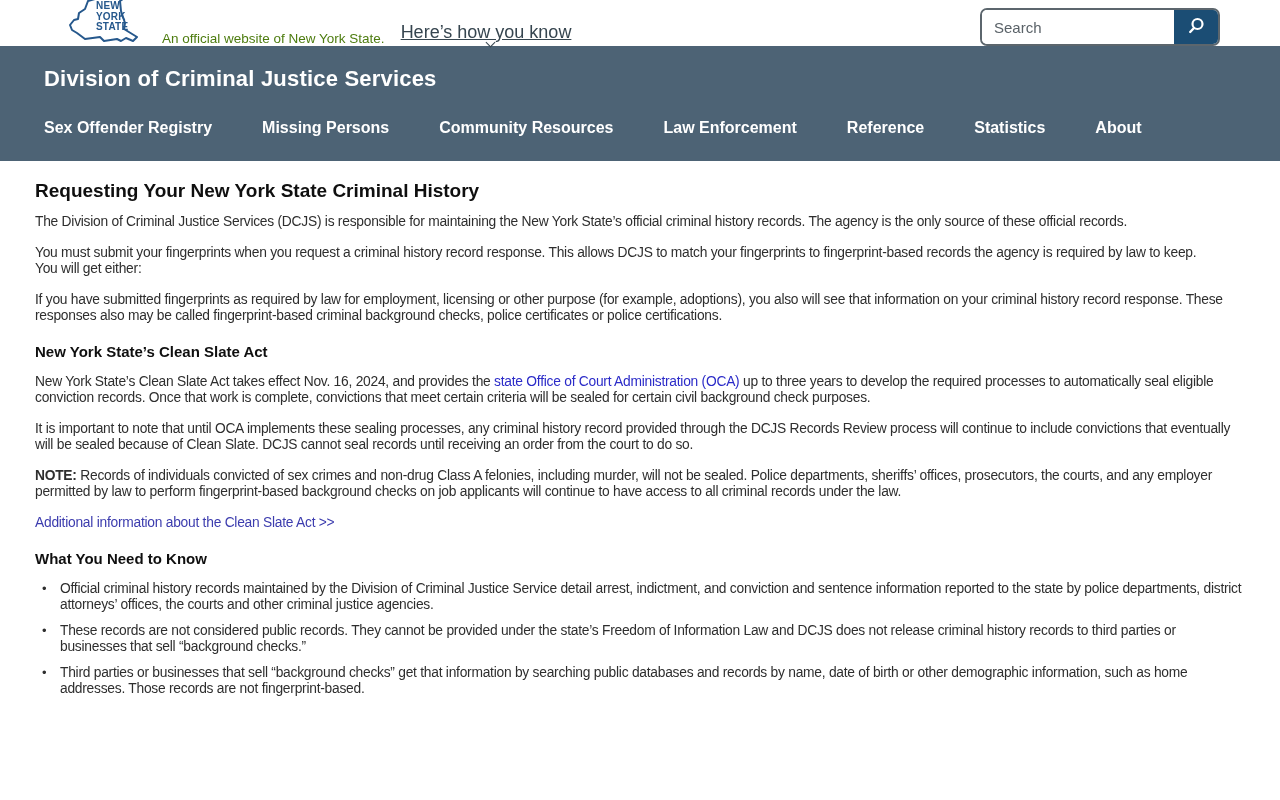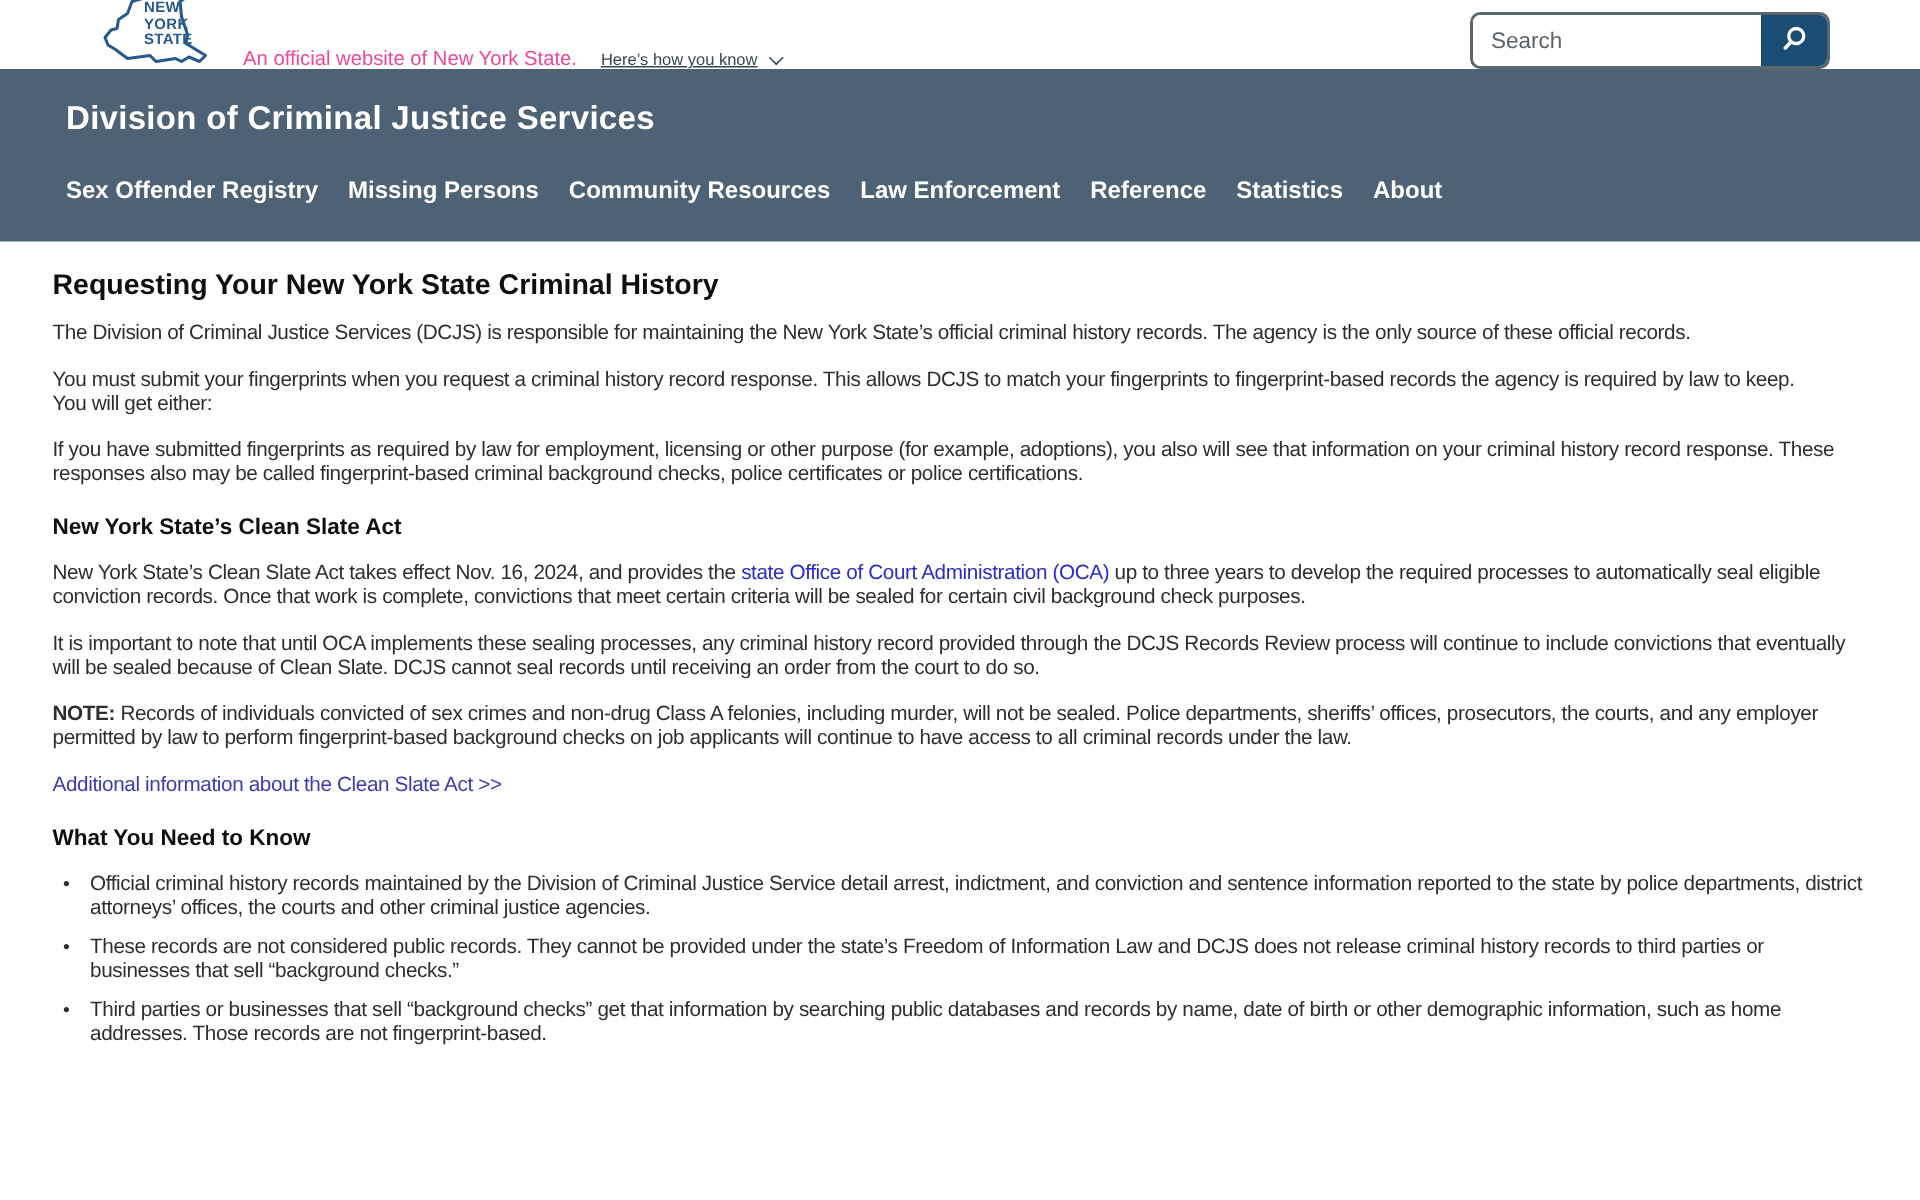--- a/index.html
+++ b/index.html
@@ -5,37 +5,37 @@
   * { margin:0; padding:0; box-sizing:border-box; }
   html,body { width:1280px; height:800px; overflow:hidden; background:#fff;
     font-family:"Liberation Sans","DejaVu Sans",sans-serif; }
 
   
   .topbar { display:flex; align-items:flex-end; height:46px; padding:0 60px 0 64px; background:#fff; }
   .logo { position:relative; width:78px; height:54px; flex:0 0 auto; cursor:pointer; }
   .logo svg { position:absolute; left:0; top:0; }
   .logo-text { position:absolute; left:32px; top:9px; color:var(--logo_blue,#26588c);
     font-weight:bold; font-size:10px; line-height:10.5px; letter-spacing:.2px; }
-  .official { margin-left:20px; font-size:13.5px; color:#ec4899; }
-  .hyk { margin-left:16px; font-size:11px; color:#36454f; text-decoration:underline; cursor:pointer;
-    display:inline-flex; align-items:center; }
+  .official { margin-left:20px; font-size:13.5px; color:#4d7c0f; }
+  .hyk { margin-left:16px; font-size:18px; color:#36454f; text-decoration:underline; cursor:pointer;
+    display:inline-flex; align-items:center;flex-direction:column; }
   .chev { width:7px; height:7px; border-right:1.8px solid #36454f; border-bottom:1.8px solid #36454f;
     transform:rotate(45deg); display:inline-block; margin-left:9px; margin-top:-4px; }
   .search-group { margin-left:auto; display:flex; width:240px; height:38px;
     border:2px solid #5c666d; border-radius:7px; overflow:hidden; background:#fff; }
   .search-group input { flex:1; border:none; outline:none; padding:0 12px; font-size:15px; color:#0369a1;
     font-family:inherit; min-width:0; }
   .search-group input::placeholder { color:#5a6268; opacity:1; }
   .search-btn { width:44px; border:none; background:var(--accent_navy,#1b4d74); cursor:pointer;
     display:flex; align-items:center; justify-content:center; }
 
   
   .site-header { background:var(--header_bg,#4d6375); color:#fff; padding:20px 44px 28px 44px; height:115px; }
   .site-title { font-size:22px; font-weight:bold; letter-spacing:.2px; }
-  .main-nav { display:flex; gap:20px; margin-top:27px; }
+  .main-nav { display:flex; gap:50px; margin-top:27px; }
   .main-nav a { color:#fff; font-size:16px; font-weight:bold; text-decoration:none; cursor:pointer; white-space:nowrap; }
 
   
   .content { padding:20px 35px 0 35px; color:#2e2e2e; font-size:13.8px; line-height:16px; letter-spacing:-0.25px; }
   .page-title { color:#0f0f0f; font-size:19px; font-weight:bold; letter-spacing:0; margin:2px 0 15px; }
   .content p { margin:0 0 15px; }
   .content h3 { color:#0f0f0f; font-size:15px; font-weight:bold; letter-spacing:0; margin:20px 0 14px; }
   .bold-para { font-weight:normal; }
   .gap-top { margin-top:14px !important; }
   .content ul { list-style:none; margin:2px 0 10px; }

